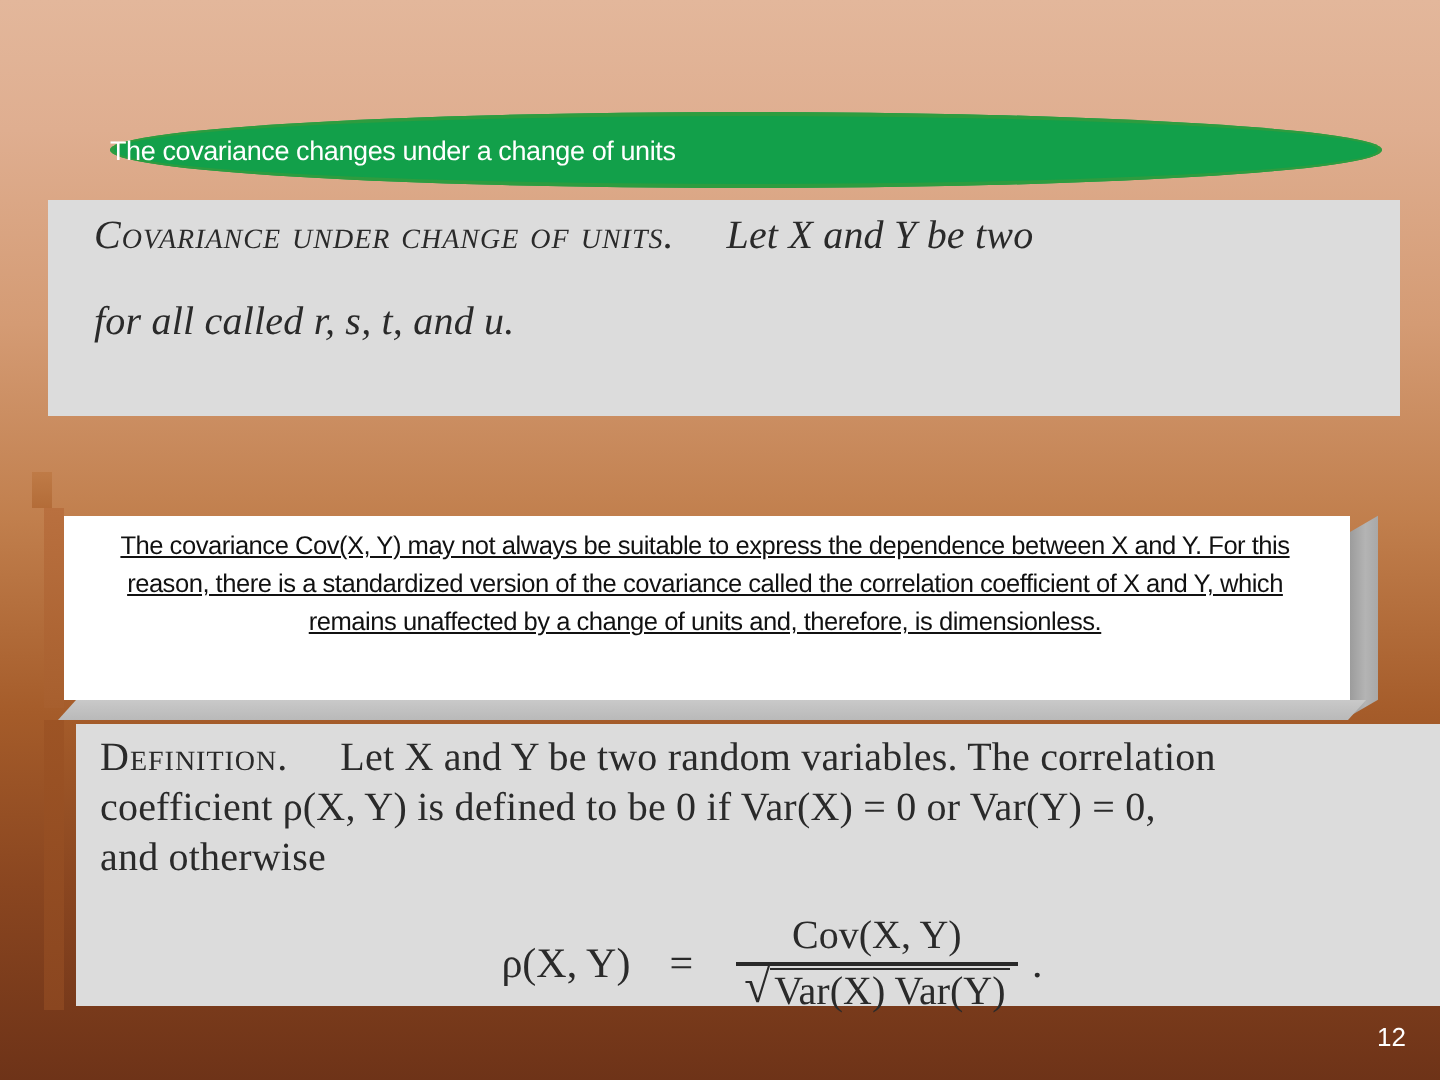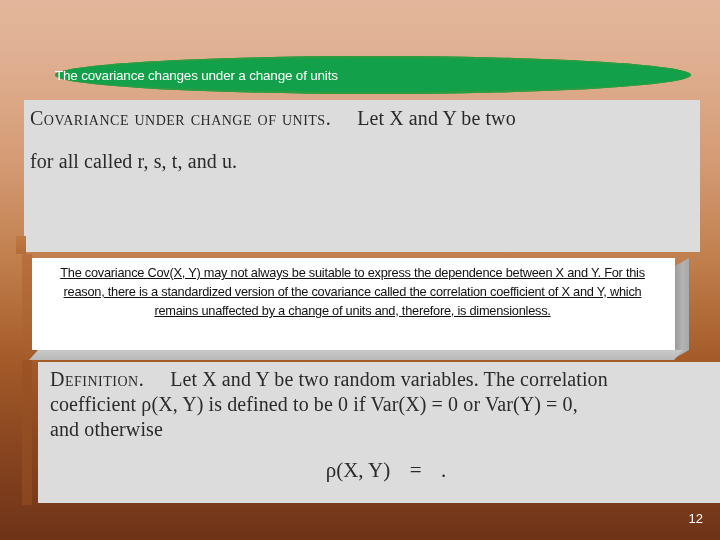--- a/index.html
+++ b/index.html
@@ -56,22 +56,23 @@
     background: #dcdcdc;
     color: #2a2a2a;
     font-family: "Liberation Serif", serif;
     box-sizing: border-box;
   }
 
   #theorem-box {
     left: 24px;
     top: 100px;
     width: 676px;
-    height: 152px;
-    padding: 6px 10px 0 6px;
+    height: 108px;
+    padding: 6px 10px 0 23px;
+    font-style: italic;
   }
 
   #definition-box {
     left: 38px;
     top: 362px;
     width: 690px;
     height: 141px;
     padding: 5px 6px 12px 12px;
   }
 
@@ -256,19 +257,29 @@
       <span class="sc">Definition.</span><span class="gap-lg"></span><span>Let X and Y be two random variables. The correlation</span>
     </div>
     <div class="scan-line">coefficient ρ(X, Y) is defined to be 0 if Var(X) = 0 or Var(Y) = 0,</div>
     <div class="scan-line">and otherwise</div>
 
     <div class="display-eq">
       <span>ρ(X, Y)</span>
       <span class="gap-sm"></span>
       <span>=</span>
       <span class="gap-sm"></span>
+      <span class="frac">
+        <span class="num">Cov(X, Y)</span>
+        <span class="bar"></span>
+        <span class="den">
+          <span class="sqrt-wrap">
+            <span class="radical">√</span>
+            <span class="radicand">Var(X) Var(Y)</span>
+          </span>
+        </span>
+      </span>
       <span>.</span>
     </div>
   </div>
 
   <div id="page-number">12</div>
 
 </div>
 
 </body></html>

